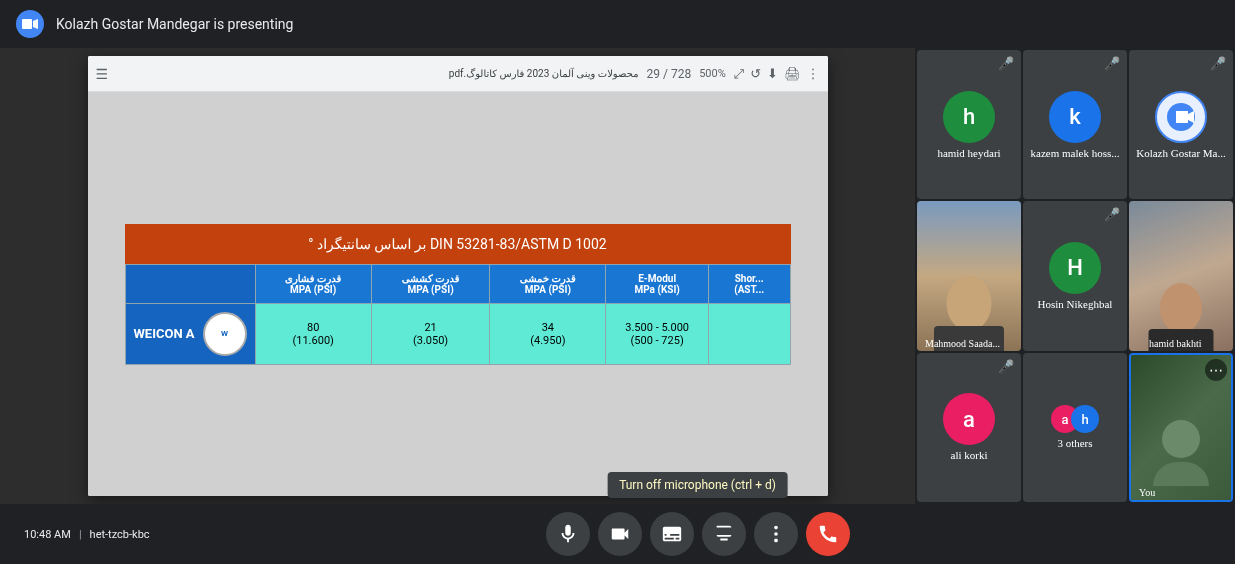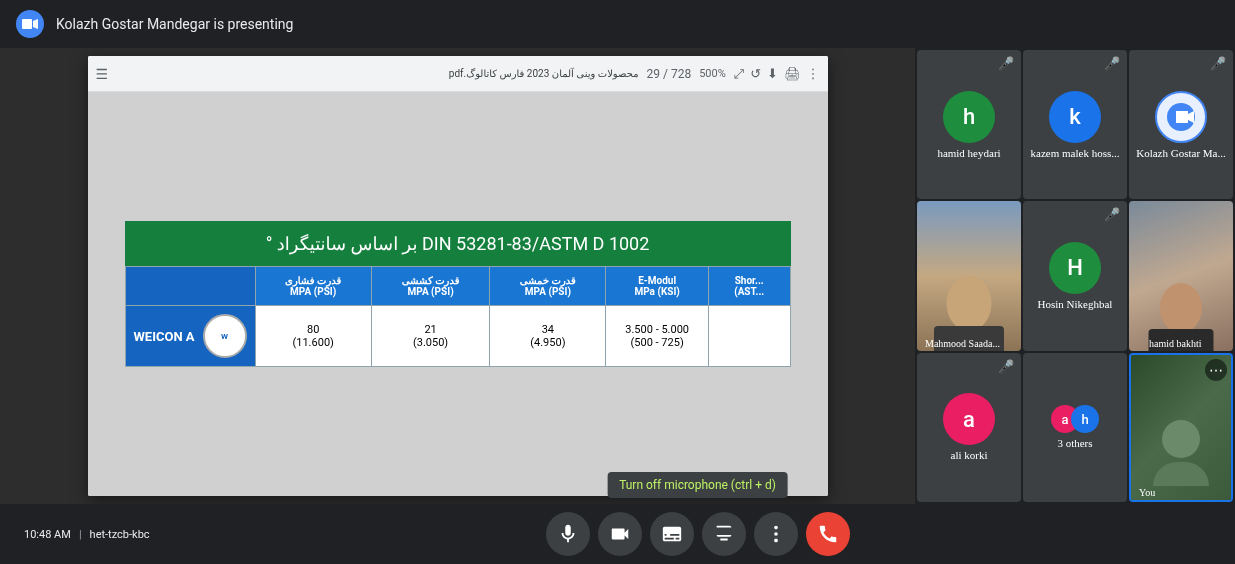--- a/index.html
+++ b/index.html
@@ -94,25 +94,25 @@
       align-items: center;
       justify-content: center;
       overflow: hidden;
     }
 
     .pdf-table-wrapper {
       width: 90%;
     }
 
     .pdf-table-header-row {
-      background: #15803d;
+      background: #c2410c;
       color: white;
       text-align: center;
       padding: 12px 16px;
-      font-size: 18px;
+      font-size: 14px;
       direction: rtl;
       border-radius: 0;
     }
 
     .pdf-table {
       width: 100%;
       border-collapse: collapse;
       border: 1px solid #90a4ae;
     }
 
@@ -123,21 +123,21 @@
       font-size: 11px;
       text-align: center;
       border: 1px solid #90a4ae;
     }
 
     .pdf-table td {
       padding: 8px 6px;
       font-size: 11px;
       text-align: center;
       border: 1px solid #90a4ae;
-      background: #ffffff;
+      background: #5eead4;
     }
 
     .weicon-cell {
       background: #1565c0 !important;
       color: white;
       font-weight: bold;
       font-size: 14px;
     }
 
     
@@ -256,21 +256,21 @@
       gap: 8px;
       position: relative;
     }
 
     .tooltip {
       position: absolute;
       top: -40px;
       left: 50%;
       transform: translateX(-50%);
       background: #3c4043;
-      color: #bef264;
+      color: #fef9c3;
       font-size: 12px;
       padding: 6px 12px;
       border-radius: 4px;
       white-space: nowrap;
     }
 
     .ctrl-btn {
       width: 44px;
       height: 44px;
       border-radius: 50%;

